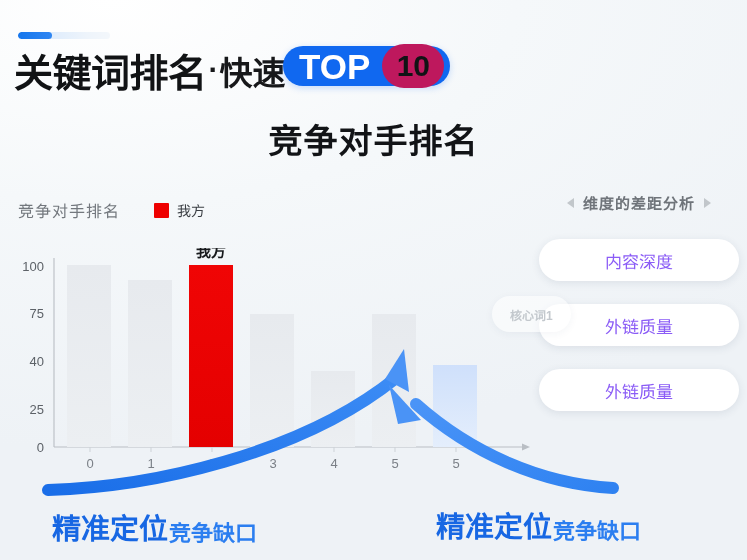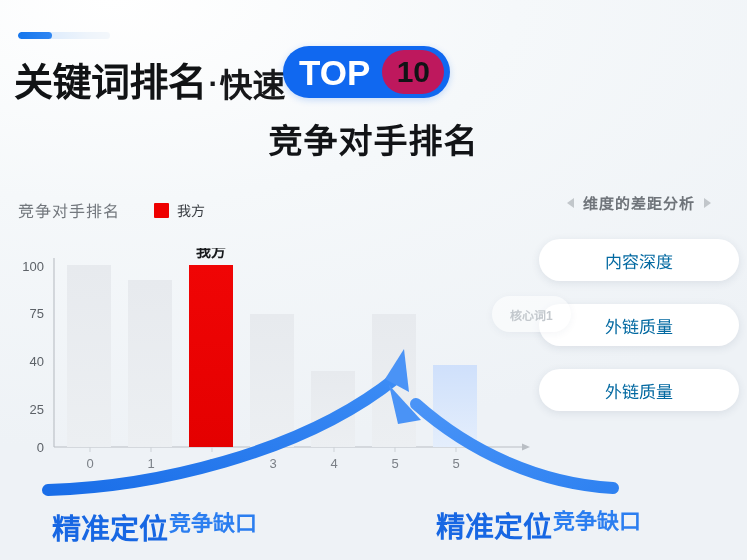--- a/index.html
+++ b/index.html
@@ -43,21 +43,21 @@
     border-radius: 4px;
     background: linear-gradient(90deg, #1677ed 0%, #2f86f2 100%);
   }
 
   
   .headline {
     position: absolute;
     left: 14px;
     top: 44px;
     display: flex;
-    align-items: flex-end;
+    align-items: center;
     height: 58px;
     white-space: nowrap;
   }
   .headline-main {
     font-size: 39px;
     font-weight: bold;
     color: #111315;
     letter-spacing: -0.5px;
     line-height: 1;
   }
@@ -75,21 +75,21 @@
     font-weight: bold;
     color: #17181a;
     line-height: 1;
   }
 
   
   .top-badge {
     position: absolute;
     left: 283px;
     top: 46px;
-    height: 52px;
+    height: 40px;
     display: flex;
     align-items: center;
     background: #1068f0;
     border-radius: 26px;
     padding: 0 6px 0 16px;
     box-shadow: 0 2px 7px rgba(16,104,240,.22);
   }
   .top-badge .top-label {
     font-size: 35px;
     font-weight: bold;
@@ -185,21 +185,21 @@
 
   .dim-pill {
     height: 42px;
     margin: 0 0 23px 0;
     background: #ffffff;
     border-radius: 21px;
     display: flex;
     align-items: center;
     justify-content: center;
     font-size: 17px;
-    color: #0369a1;
+    color: #8b5cf6;
     box-shadow: 0 2px 9px rgba(40,60,90,.10);
   }
 
   
   .ghost-chip {
     position: absolute;
     left: 492px;
     top: 296px;
     height: 36px;
     padding: 0 18px;
@@ -220,21 +220,21 @@
     top: 248px;
     width: 530px;
     height: 232px;
   }
   .chart-svg { display: block; }
 
   
   .callout {
     position: absolute;
     display: flex;
-    align-items: flex-start;
+    align-items: flex-end;
     white-space: nowrap;
   }
   .callout-left  { left: 52px;  top: 505px; }
   .callout-right { left: 436px; top: 503px; }
   .callout-strong {
     font-size: 29px;
     font-weight: bold;
     color: #1767e3;
     letter-spacing: 0px;
   }

